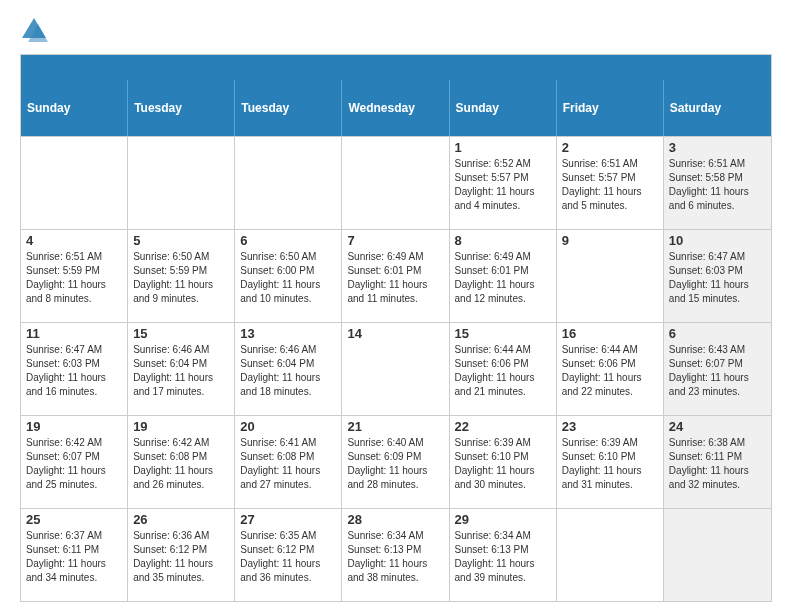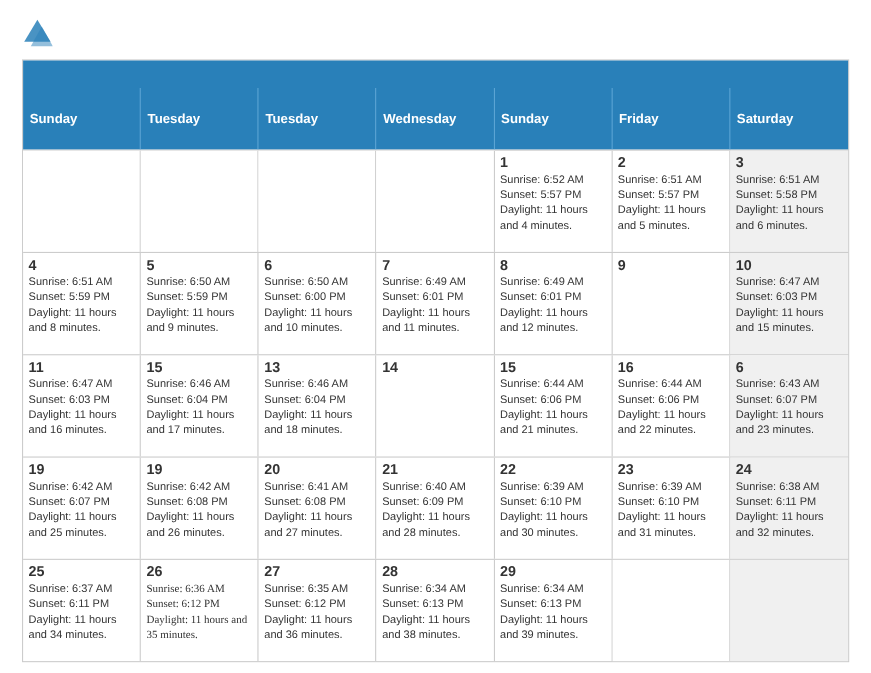--- a/index.html
+++ b/index.html
@@ -306,21 +306,21 @@
         </div>
         <div class="cal-row">
           <div class="cal-cell">
             <span class="day-num">25</span>
             <div class="day-info" style="white-space: pre-line;">Sunrise: 6:37 AM
 Sunset: 6:11 PM
 Daylight: 11 hours and 34 minutes.</div>
           </div>
           <div class="cal-cell">
             <span class="day-num">26</span>
-            <div class="day-info" style="white-space: pre-line; font-family: Liberation Serif, serif;">Sunrise: 6:36 AM
+            <div class="day-info" style="white-space: pre-line;">Sunrise: 6:36 AM
 Sunset: 6:12 PM
 Daylight: 11 hours and 35 minutes.</div>
           </div>
           <div class="cal-cell">
             <span class="day-num">27</span>
             <div class="day-info" style="white-space: pre-line;">Sunrise: 6:35 AM
 Sunset: 6:12 PM
 Daylight: 11 hours and 36 minutes.</div>
           </div>
           <div class="cal-cell">

